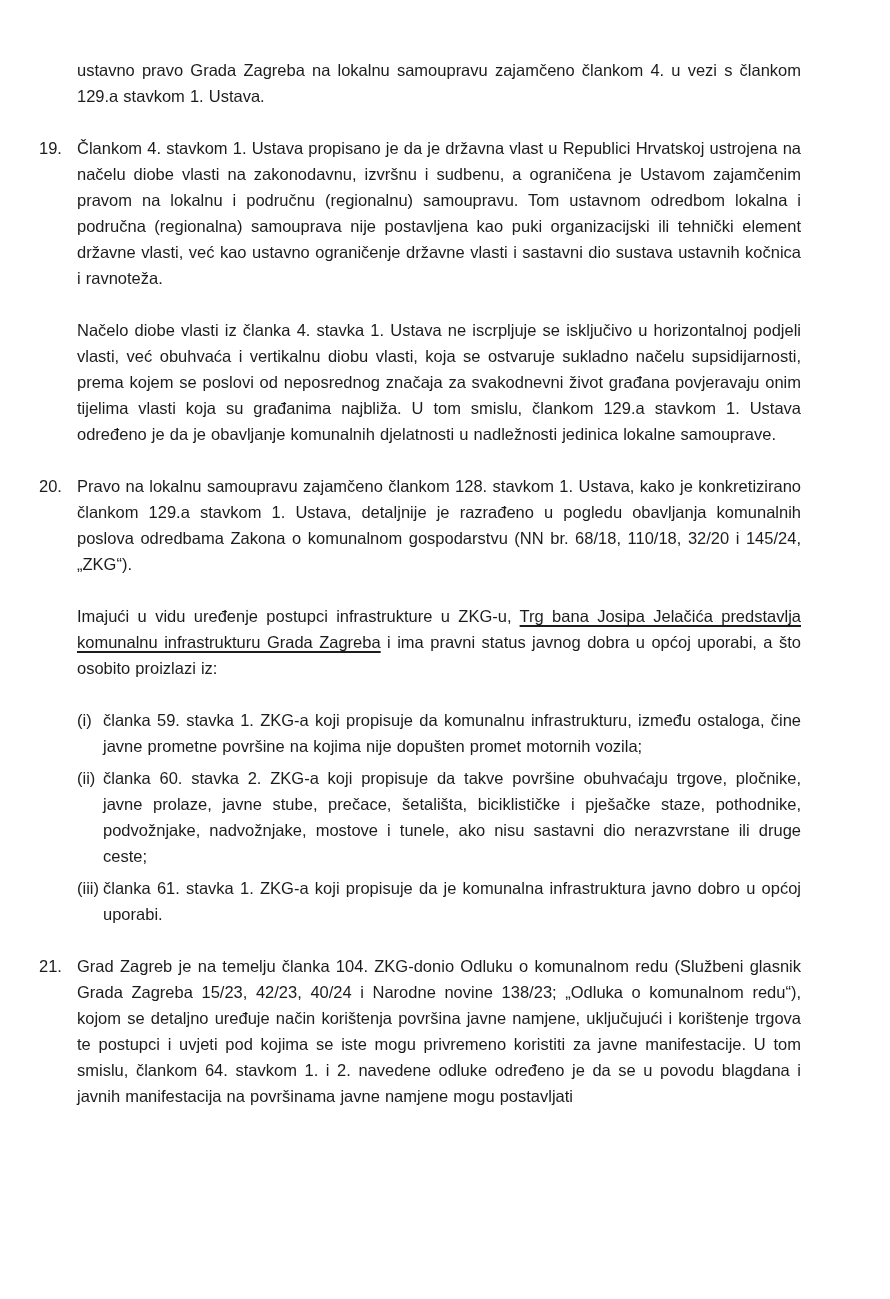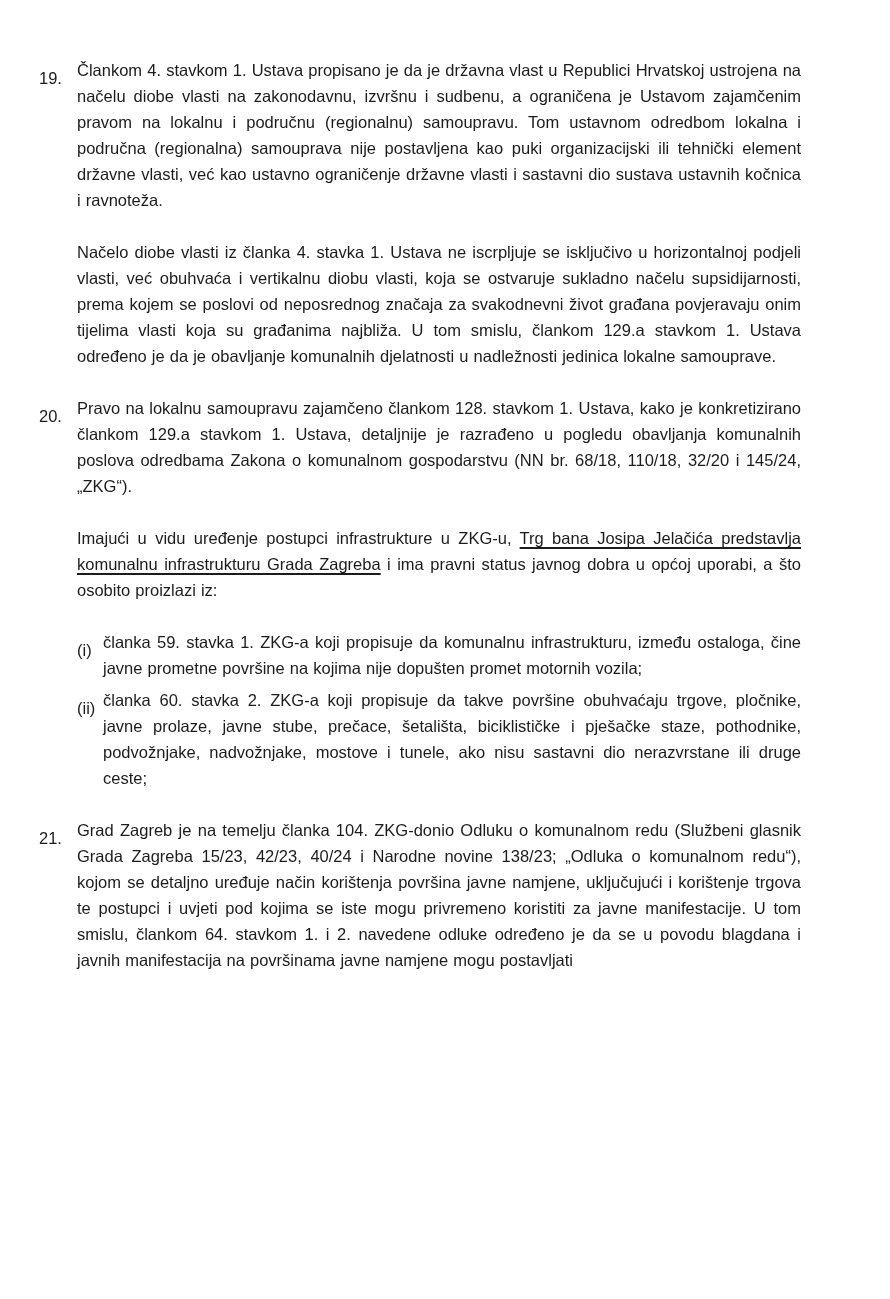--- a/index.html
+++ b/index.html
@@ -37,33 +37,35 @@
   
   .para.item {
     margin-left: 103px;
     width: 698px;
   }
   .para.item + .para.item {
     margin-top: 6px;
   }
   .marker {
     position: absolute;
-    top: 8px;
+    top: 0;
   }
   .para.numbered > .marker { left: -38px; }
   .para.item     > .marker { left: -26px; }
   .run-bold { font-weight: 400; }
   .run-underline { text-decoration: underline; text-decoration-thickness: 1.5px; text-underline-offset: 3px; }
 </style>
 </head>
 <body>
 
 <div class="page">
   <div class="doc-body">
+      <div class="para"><span class="">ustavno pravo Grada Zagreba na lokalnu samoupravu zajamčeno člankom 4. u vezi s člankom 129.a stavkom 1. Ustava.</span></div>
       <div class="para numbered"><span class="marker">19.</span><span class="">Člankom 4. stavkom 1. Ustava propisano je da je državna vlast u Republici Hrvatskoj ustrojena na načelu diobe vlasti na zakonodavnu, izvršnu i sudbenu, a ograničena je Ustavom zajamčenim pravom na lokalnu i područnu (regionalnu) samoupravu. Tom ustavnom odredbom lokalna i područna (regionalna) samouprava nije postavljena kao puki organizacijski ili tehnički element državne vlasti, već kao ustavno ograničenje državne vlasti i sastavni dio sustava ustavnih kočnica i ravnoteža.</span></div>
       <div class="para"><span class="">Načelo diobe vlasti iz članka 4. stavka 1. Ustava ne iscrpljuje se isključivo u horizontalnoj podjeli vlasti, već obuhvaća i vertikalnu diobu vlasti, koja se ostvaruje sukladno načelu supsidijarnosti, prema kojem se poslovi od neposrednog značaja za svakodnevni život građana povjeravaju onim tijelima vlasti koja su građanima najbliža. U tom smislu, člankom 129.a stavkom 1. Ustava određeno je da je obavljanje komunalnih djelatnosti u nadležnosti jedinica lokalne samouprave.</span></div>
       <div class="para numbered"><span class="marker">20.</span><span class="">Pravo na lokalnu samoupravu zajamčeno člankom 128. stavkom 1. Ustava, kako je konkretizirano člankom 129.a stavkom 1. Ustava, detaljnije je razrađeno u pogledu obavljanja komunalnih poslova odredbama Zakona o komunalnom gospodarstvu (NN br. 68/18, 110/18, 32/20 i 145/24, „</span><span class="run-bold ">ZKG</span><span class="">“).</span></div>
       <div class="para"><span class="">Imajući u vidu uređenje postupci infrastrukture u ZKG-u, </span><span class="run-underline">Trg bana Josipa Jelačića predstavlja komunalnu infrastrukturu Grada Zagreba</span><span class=""> i ima pravni status javnog dobra u općoj uporabi, a što osobito proizlazi iz:</span></div>
       <div class="para item"><span class="marker">(i)</span><span class="">članka 59. stavka 1. ZKG-a koji propisuje da komunalnu infrastrukturu, između ostaloga, čine javne prometne površine na kojima nije dopušten promet motornih vozila;</span></div>
       <div class="para item"><span class="marker">(ii)</span><span class="">članka 60. stavka 2. ZKG-a koji propisuje da takve površine obuhvaćaju trgove, pločnike, javne prolaze, javne stube, prečace, šetališta, biciklističke i pješačke staze, pothodnike, podvožnjake, nadvožnjake, mostove i tunele, ako nisu sastavni dio nerazvrstane ili druge ceste;</span></div>
+      <div class="para item"><span class="marker">(iii)</span><span class="">članka 61. stavka 1. ZKG-a koji propisuje da je komunalna infrastruktura javno dobro u općoj uporabi.</span></div>
       <div class="para numbered"><span class="marker">21.</span><span class="">Grad Zagreb je na temelju članka 104. ZKG-donio Odluku o komunalnom redu (Službeni glasnik Grada Zagreba 15/23, 42/23, 40/24 i Narodne novine 138/23; „</span><span class="run-bold ">Odluka o komunalnom redu</span><span class="">“), kojom se detaljno uređuje način korištenja površina javne namjene, uključujući i korištenje trgova te postupci i uvjeti pod kojima se iste mogu privremeno koristiti za javne manifestacije. U tom smislu, člankom 64. stavkom 1. i 2. navedene odluke određeno je da se u povodu blagdana i javnih manifestacija na površinama javne namjene mogu postavljati</span></div>
     </div>
 </div>
 
 </body></html>

